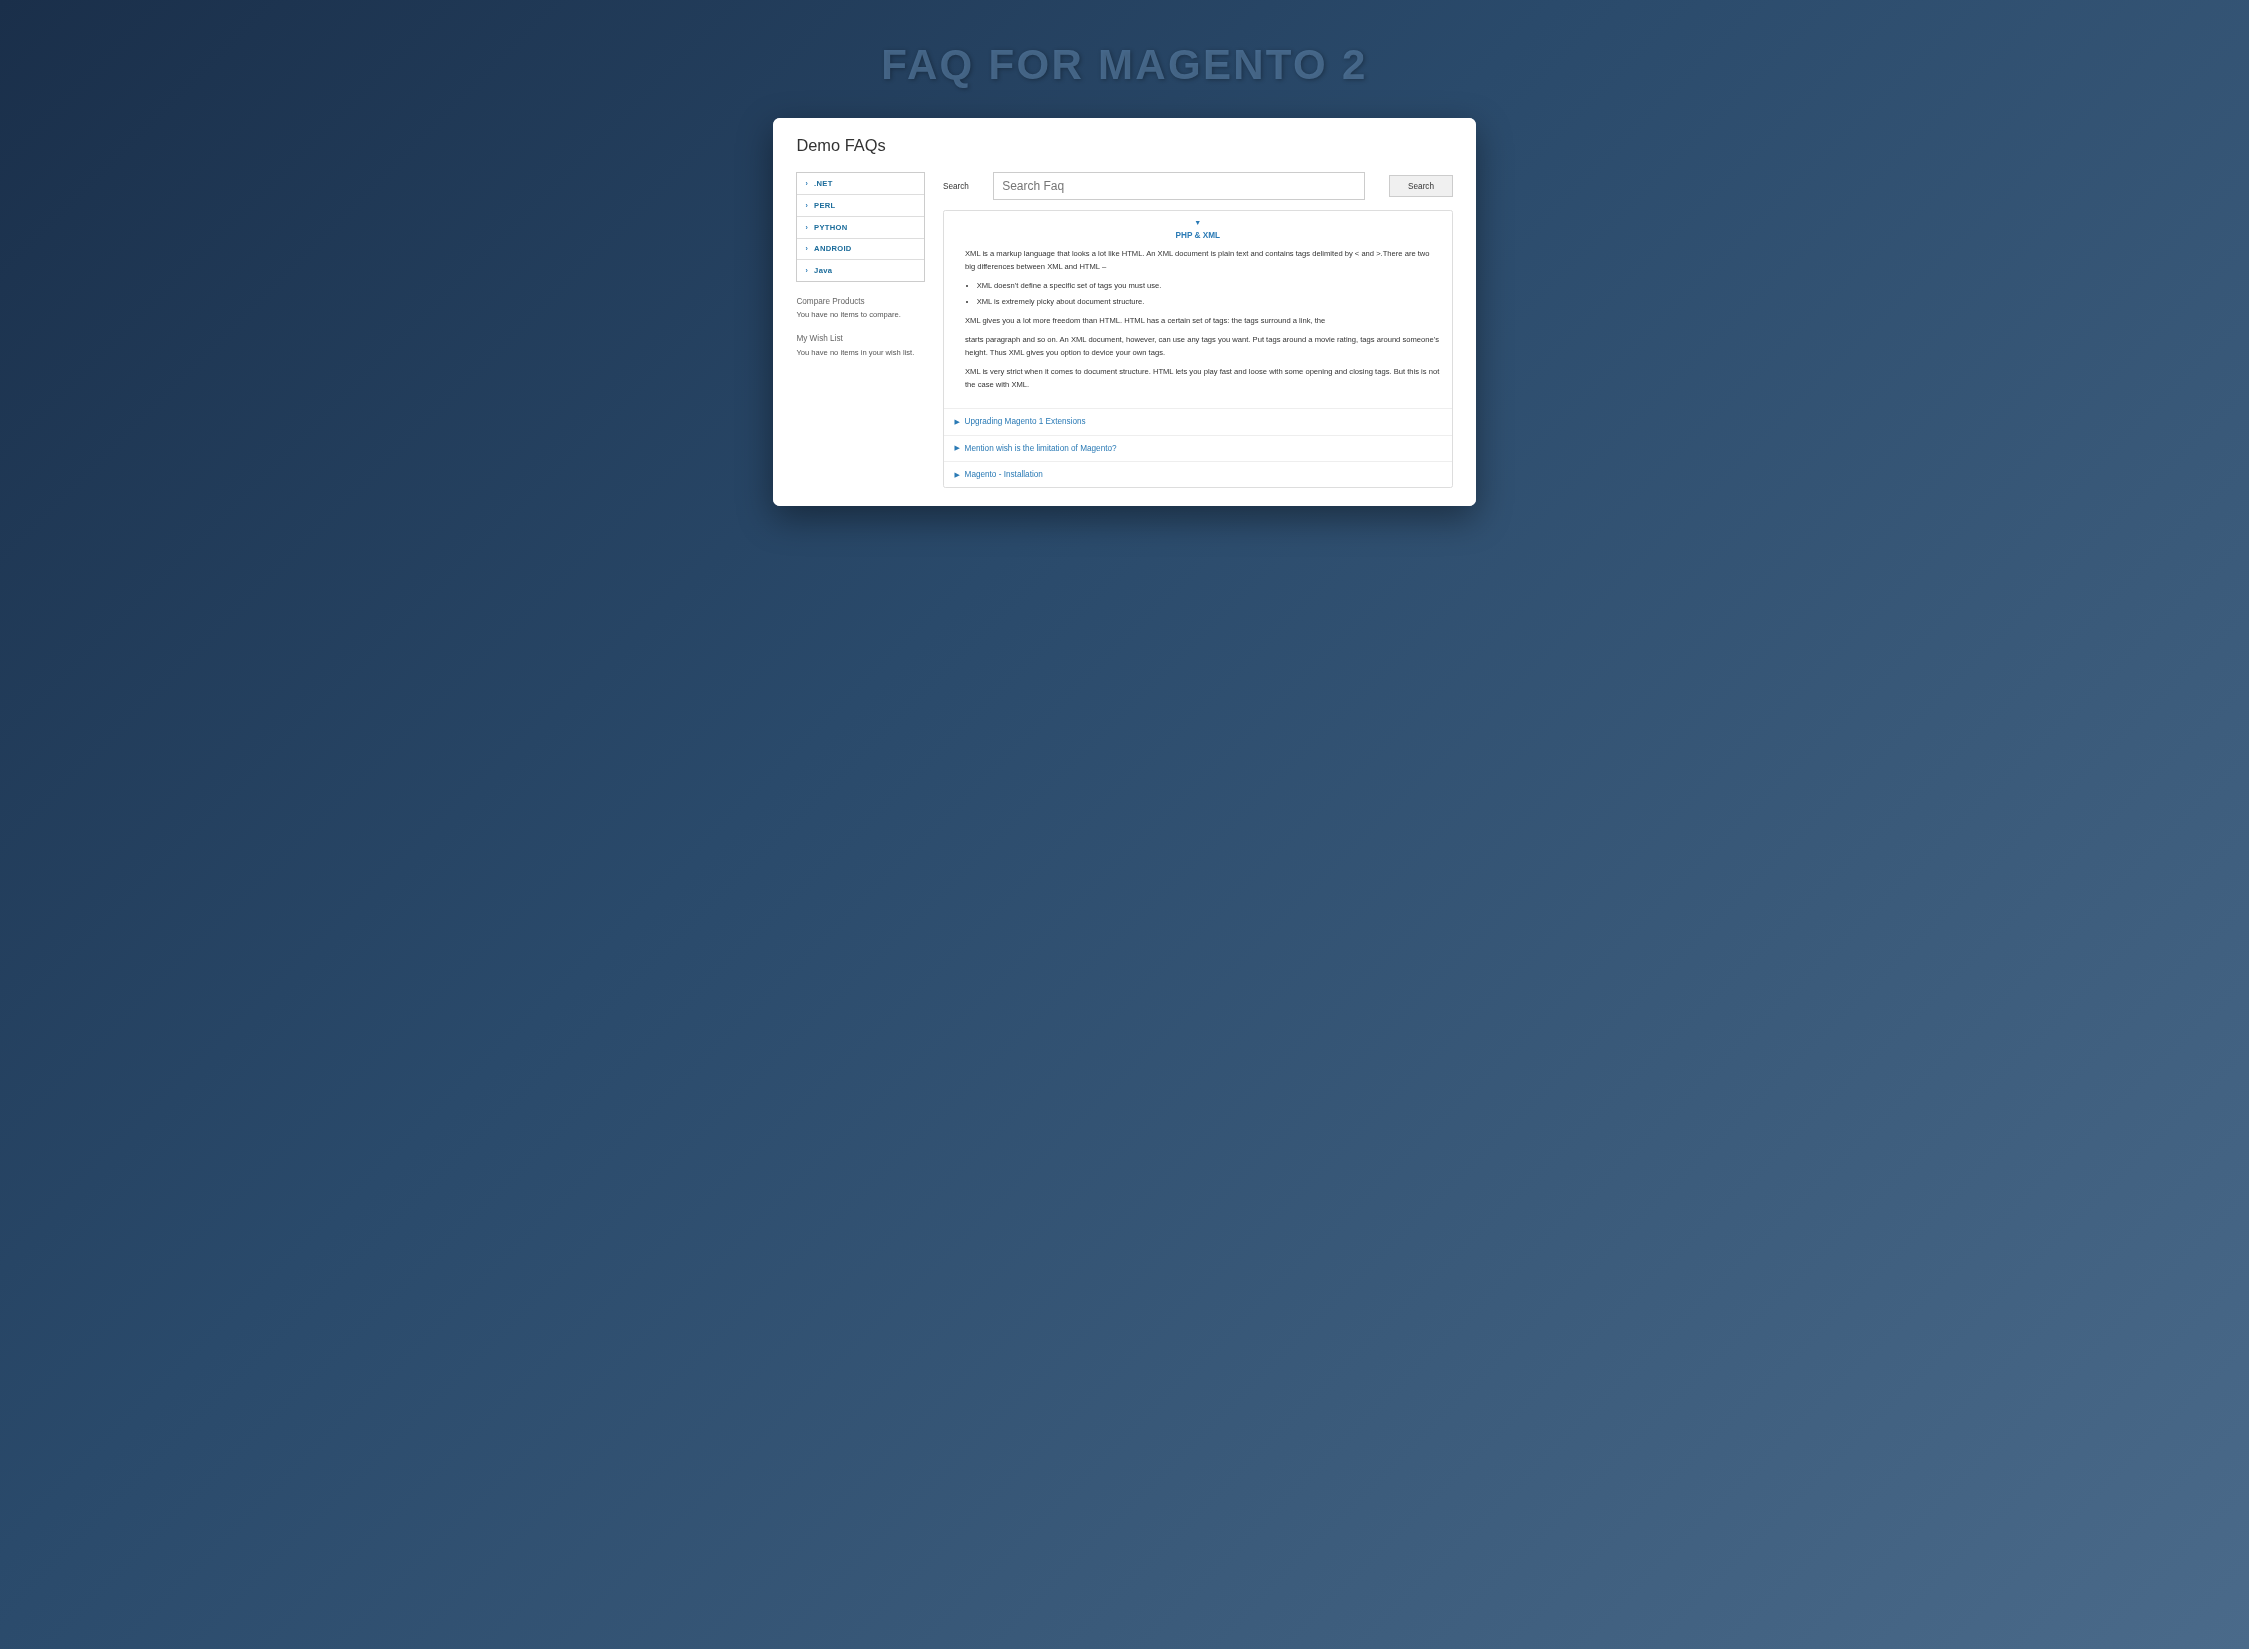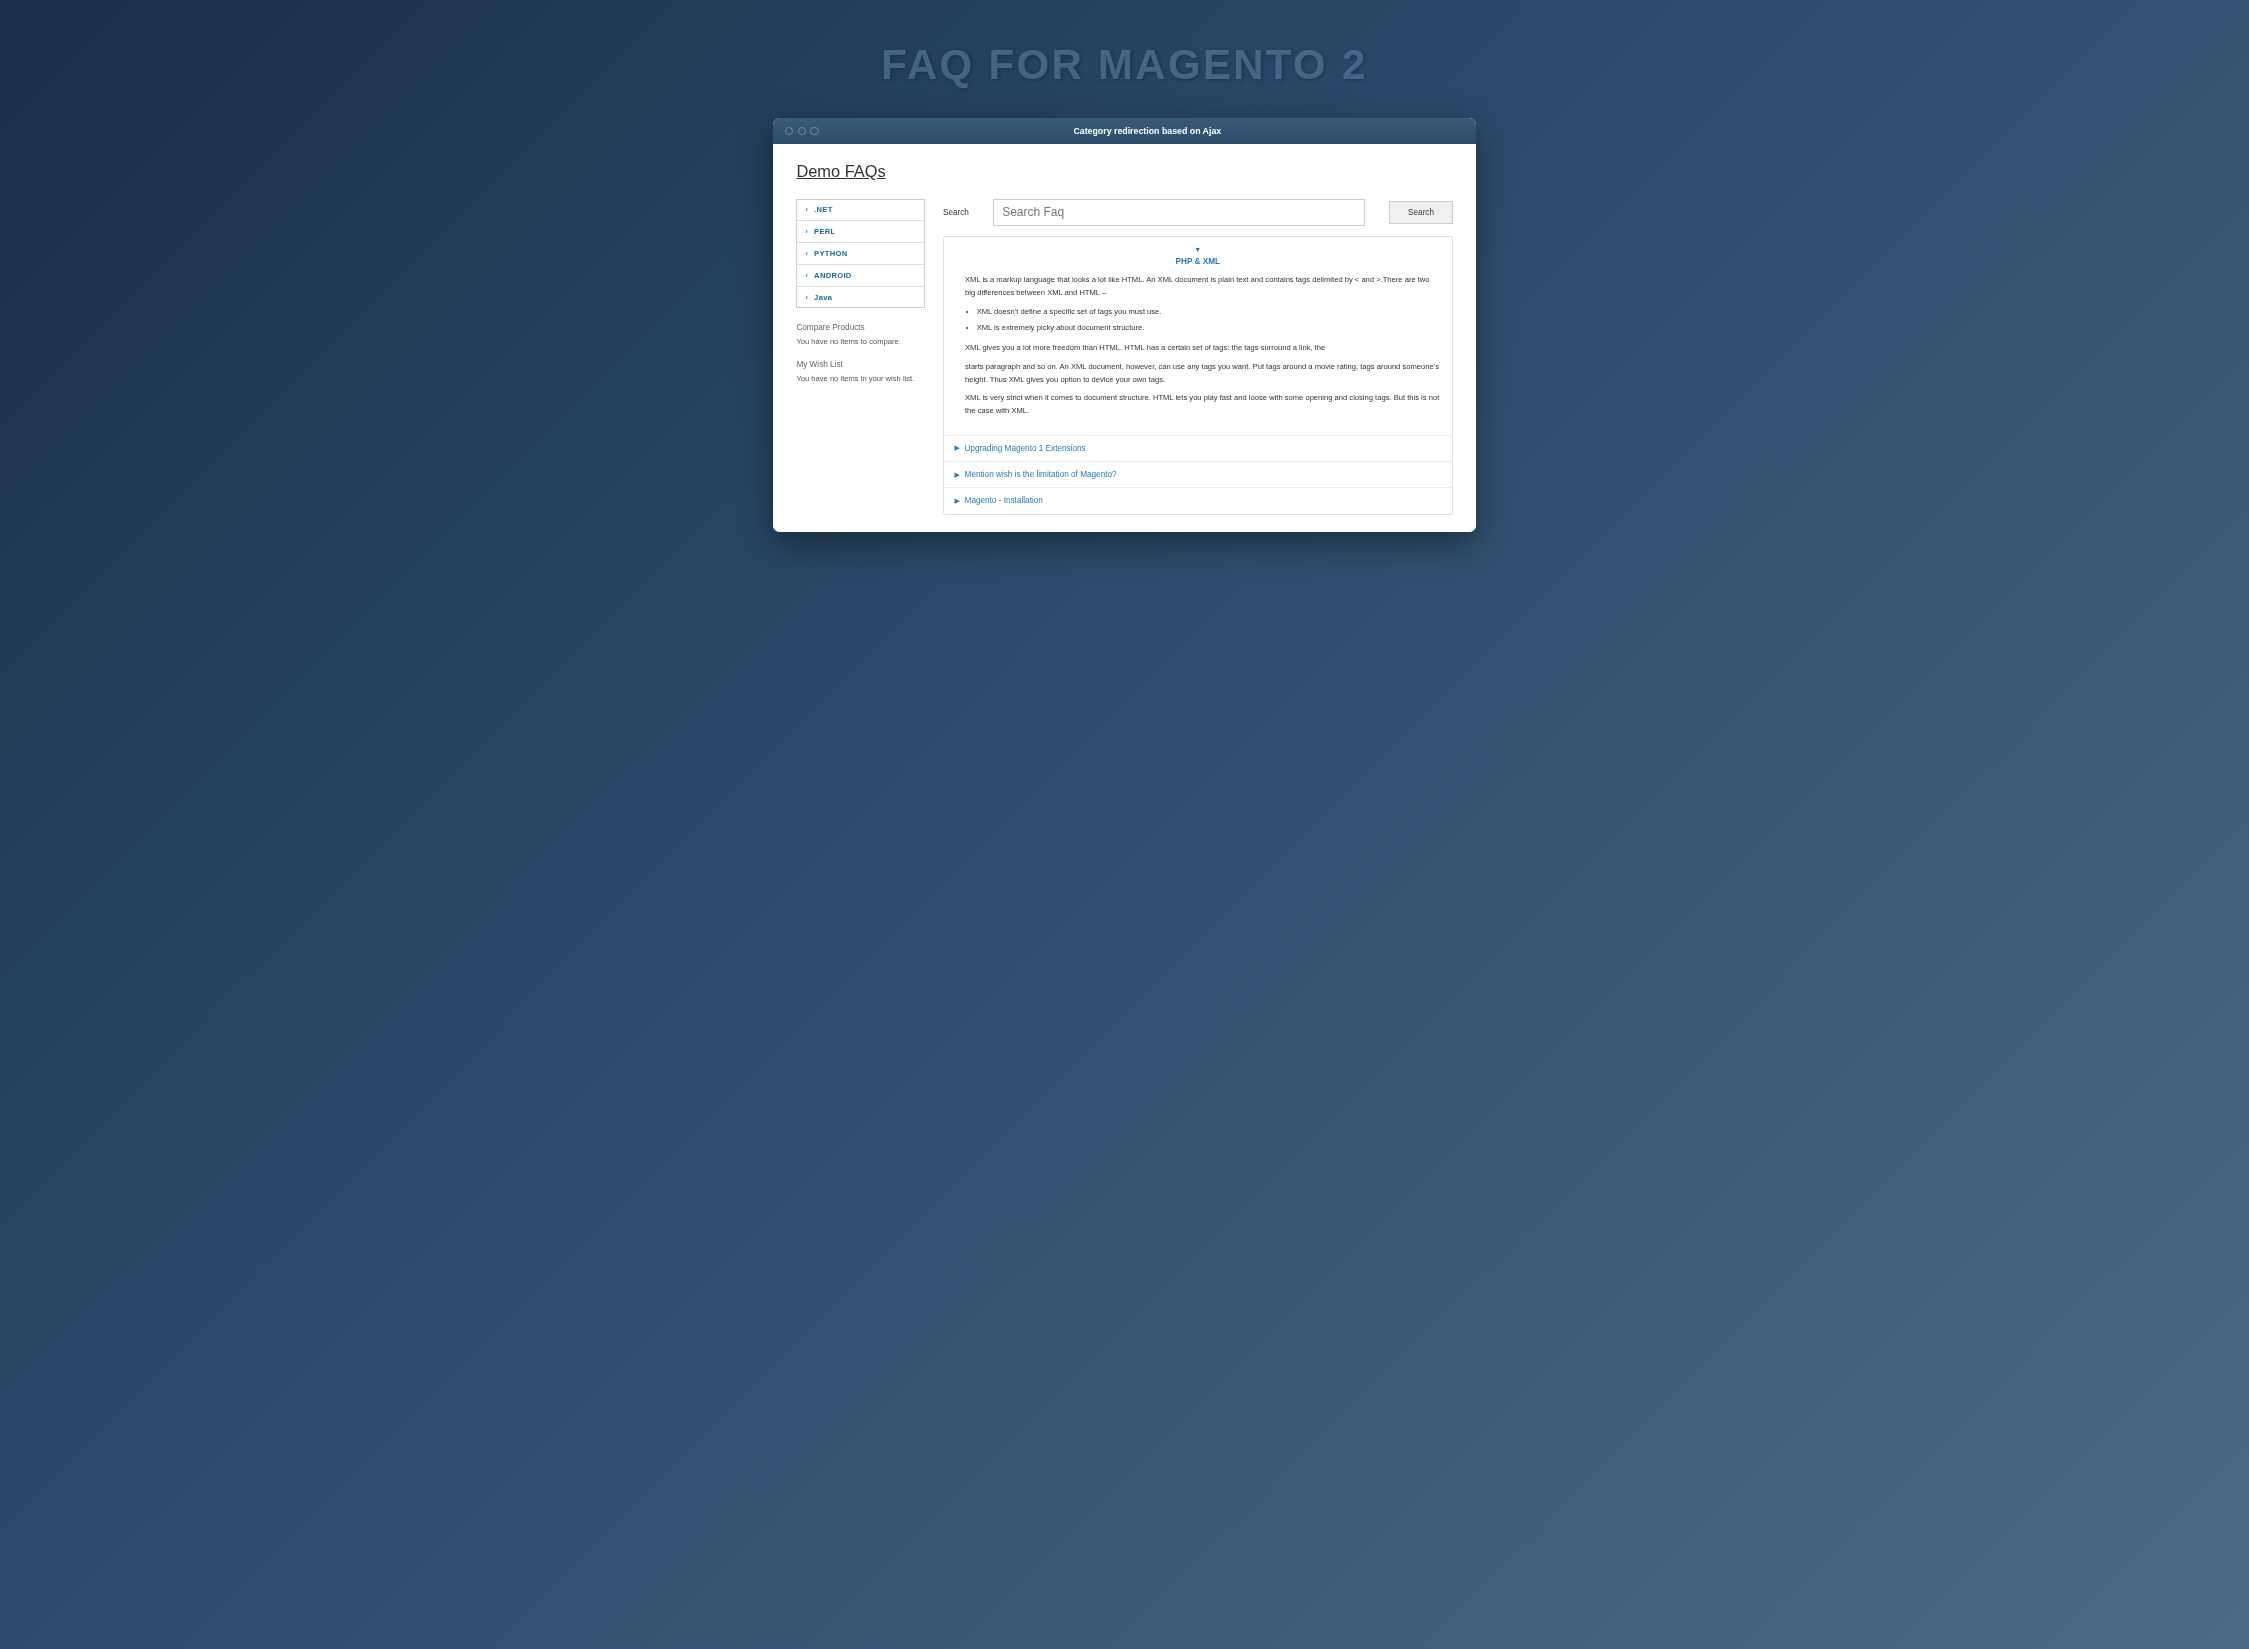--- a/index.html
+++ b/index.html
@@ -64,21 +64,20 @@
     .browser-content {
       background: #fff;
       padding: 17.6px 23.4px;
     }
 
     .page-title {
       font-size: 16.4px;
       font-weight: 400;
       color: #333;
       margin-bottom: 17.6px;
-      text-decoration: underline;
     }
 
     .layout {
       display: flex;
       gap: 17.6px;
     }
 
     
     .sidebar {
       width: 129px;
@@ -239,28 +238,20 @@
       font-weight: 500;
     }
   </style>
 </head>
 <body>
 
 <div class="hero-title">FAQ FOR MAGENTO 2</div>
 
 <div class="browser-window">
 
-  <div class="browser-titlebar">
-    <div class="browser-dots">
-      <div class="dot"></div>
-      <div class="dot"></div>
-      <div class="dot"></div>
-    </div>
-    <div class="browser-title-text">Category redirection based on Ajax</div>
-  </div>
 
   <div class="browser-content">
     <h1 class="page-title">Demo FAQs</h1>
 
     <div class="layout">
 
       <div class="sidebar">
         <div class="category-list">
           <div class="category-item">
             <span class="chevron">›</span>

